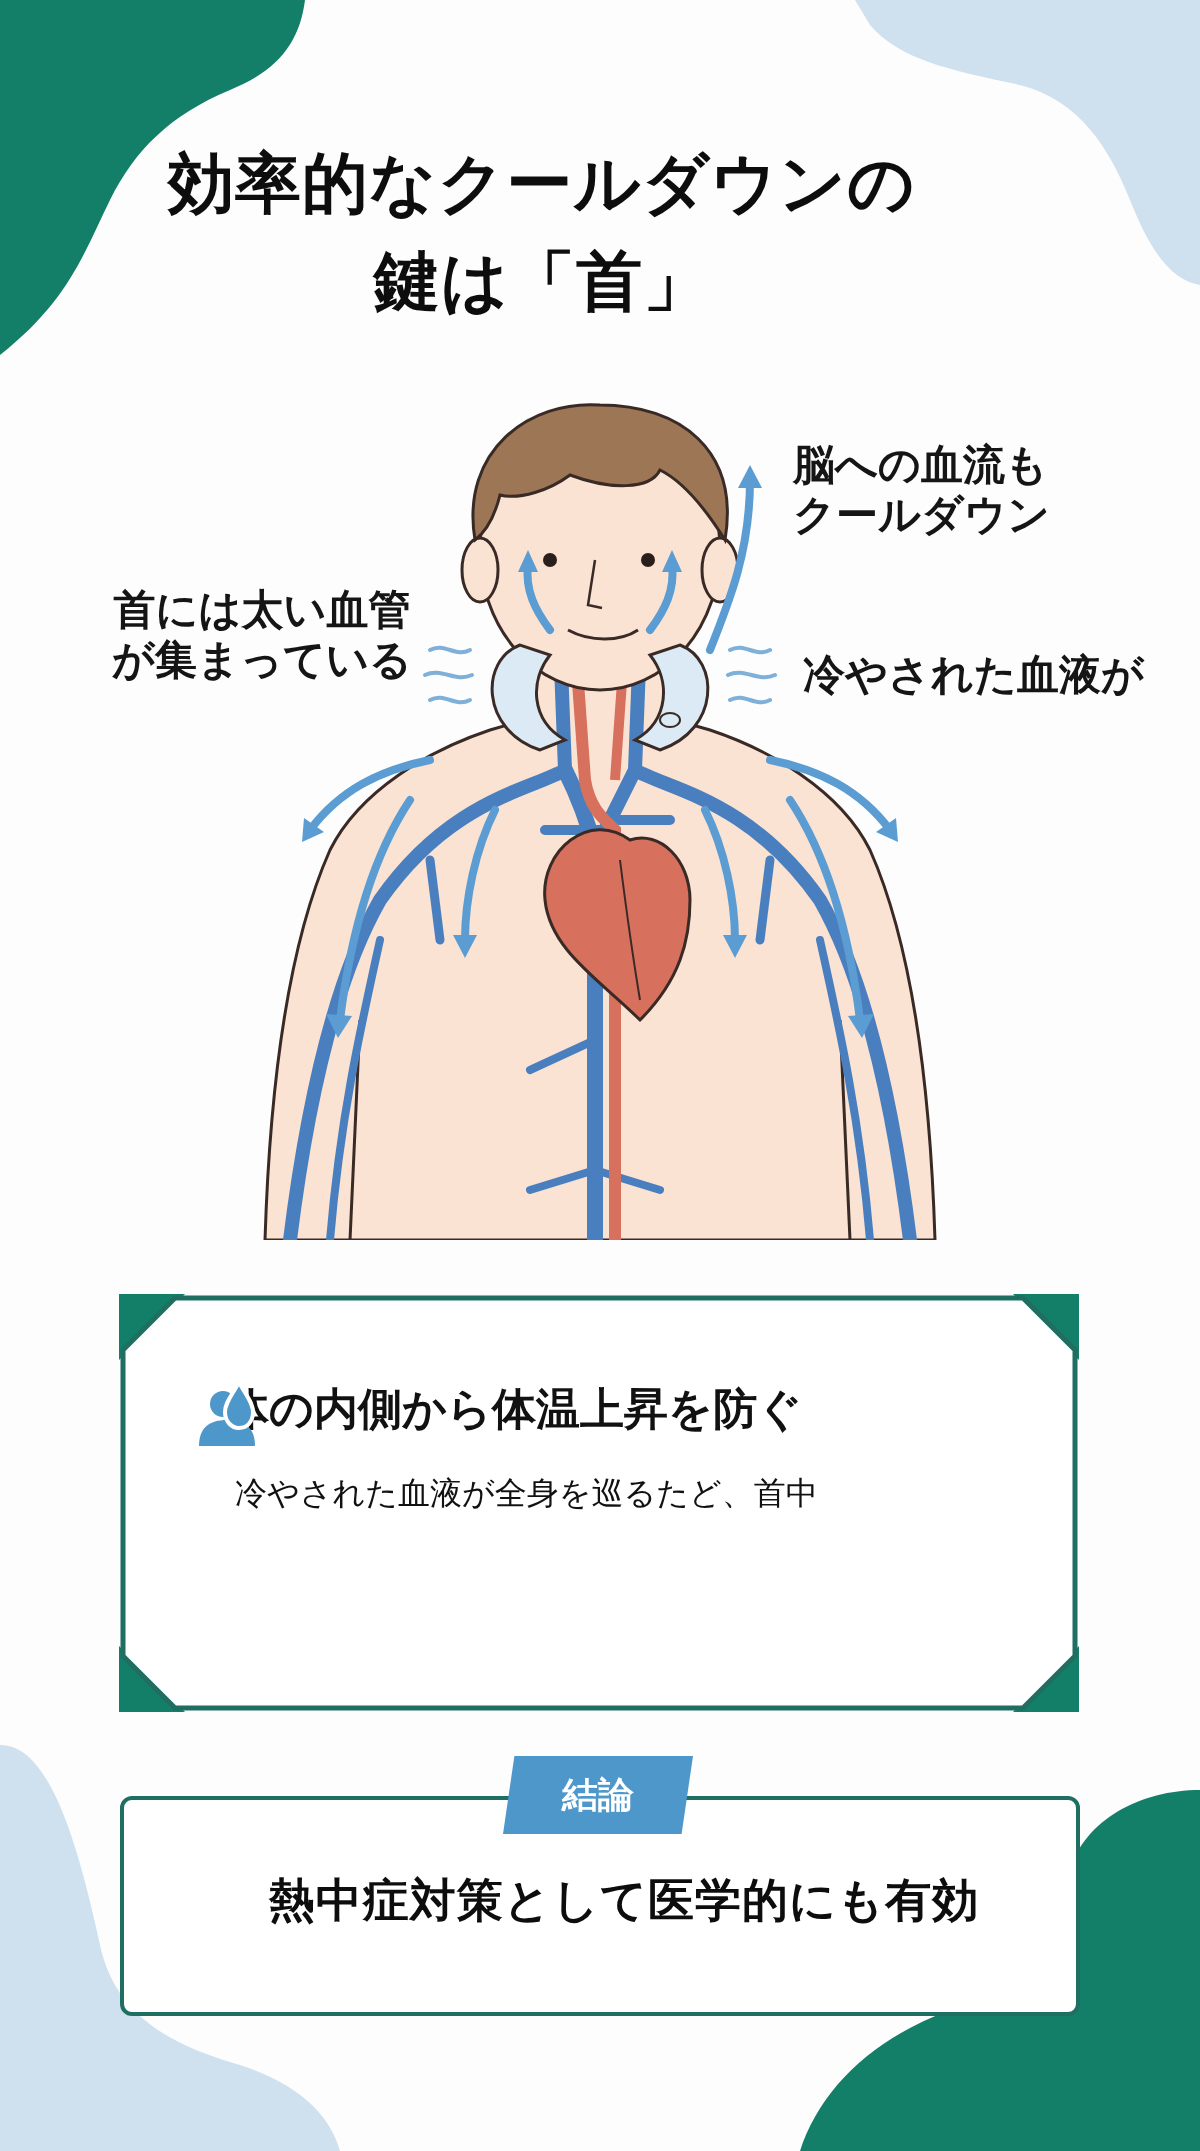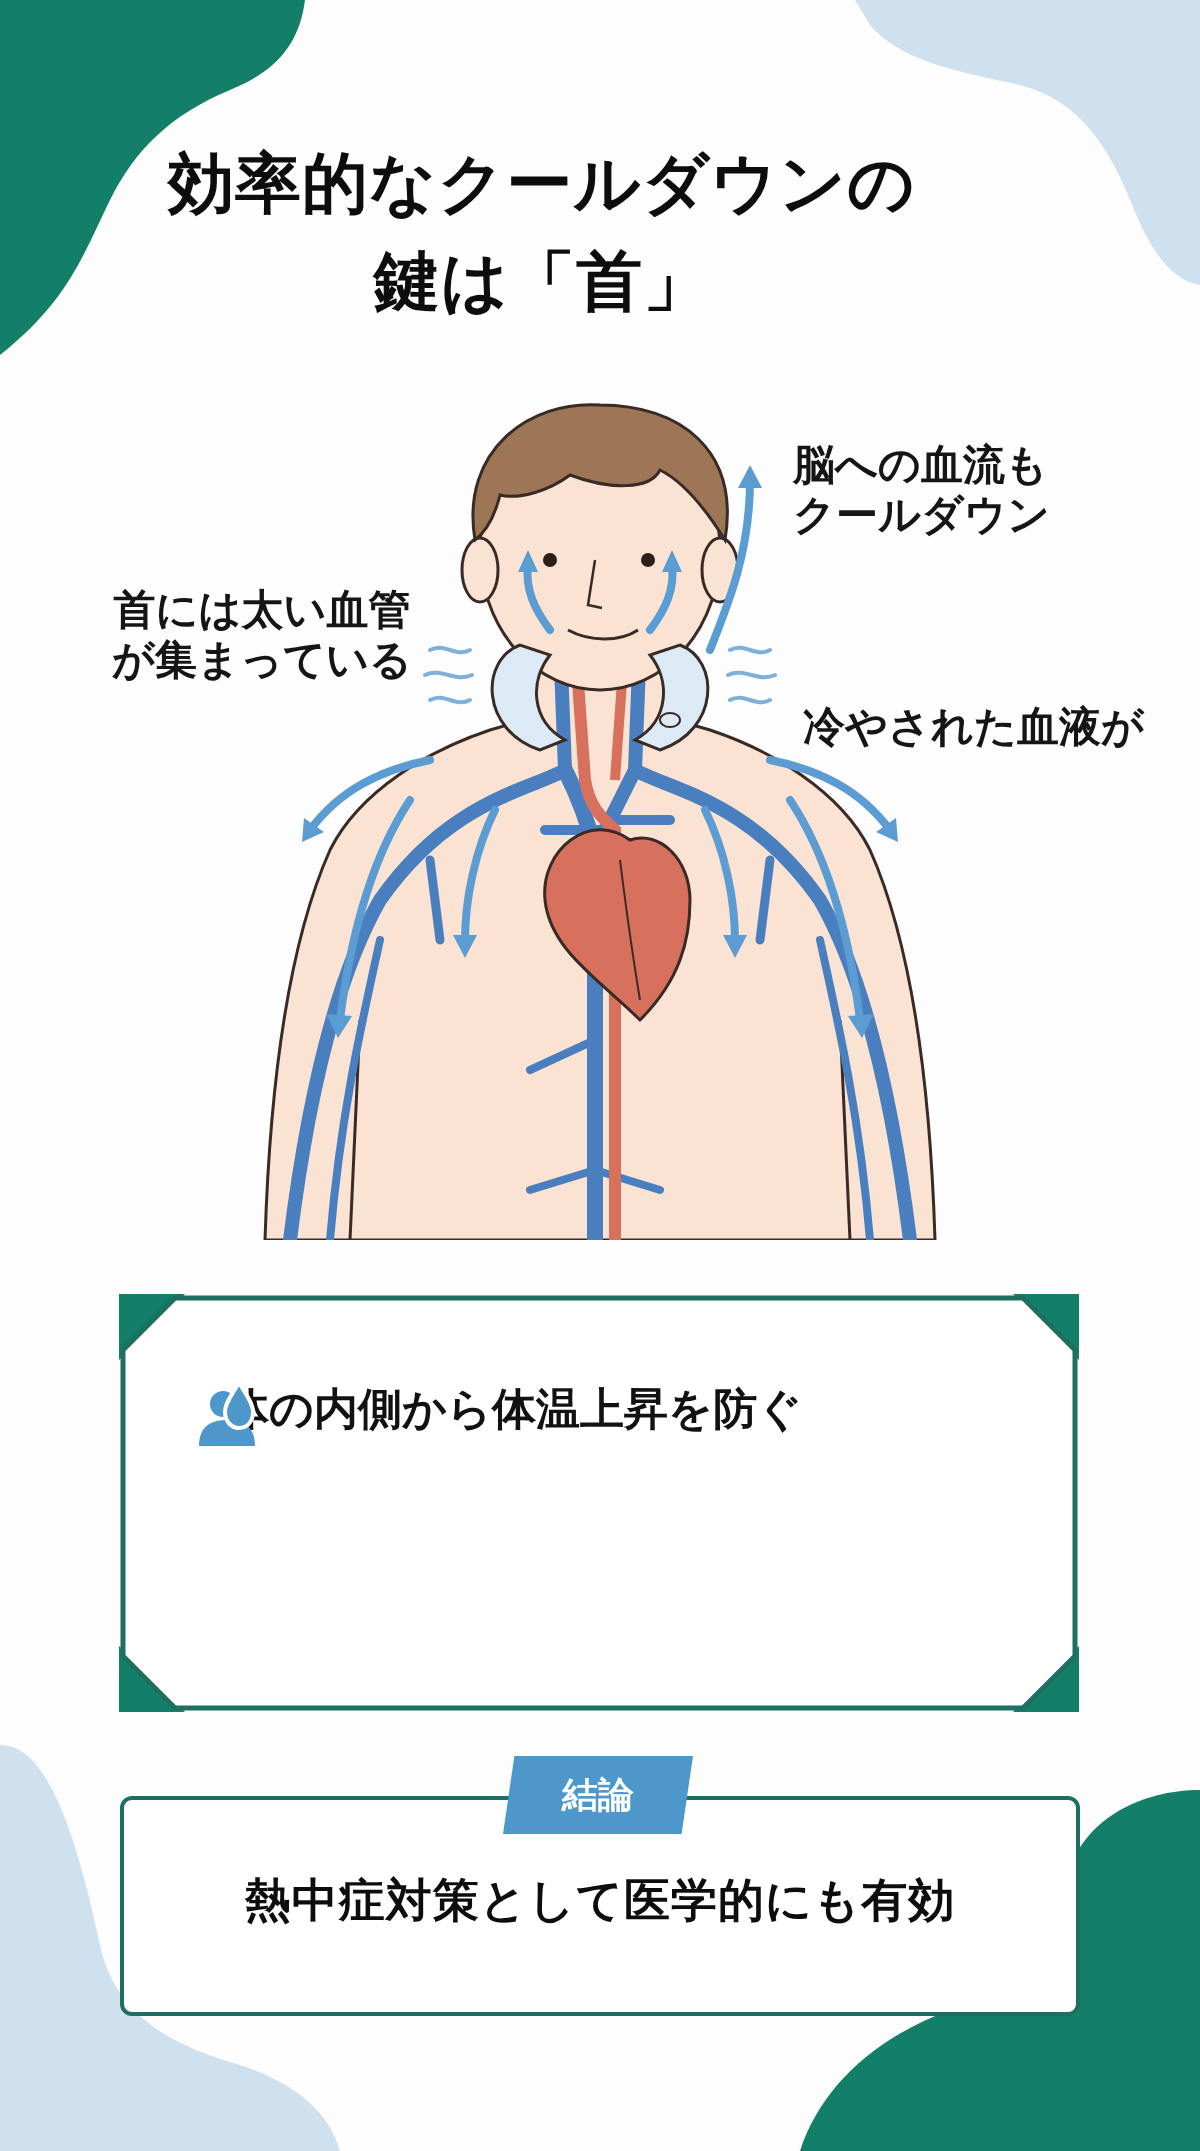--- a/index.html
+++ b/index.html
@@ -37,21 +37,21 @@
       border: 4px solid #1e6e62; border-radius: 12px; background: #fff; box-sizing: border-box;
     }
     .badge {
       position: absolute; left: 503px; top: 1756px; width: 190px; height: 78px;
       background: #4d97cb; clip-path: polygon(6% 0, 100% 0, 94% 100%, 0 100%);
       display: flex; align-items: center; justify-content: center; font-family: Liberation Mono, monospace;
     }
     .badge span { color: #fff; font-weight: bold; font-size: 36px; }
     .box2-text {
       position: absolute; left: 0; top: 70px; width: 100%; text-align: center;
-      font-size: 46px; font-weight: bold; color: #0d0d0d; letter-spacing: 1px;
+      font-size: 46px; font-weight: bold; color: #0d0d0d; letter-spacing: 1px; padding-left: 24px;
     }
   </style>
 </head>
 <body>
 
 <svg class="blob" style="left:0;top:0" width="320" height="360" viewBox="0 0 320 360">
   <path d="M0 0 H305 C300 40 280 70 230 90 C170 115 135 150 110 200 C85 250 70 300 0 355 Z" fill="#137f68"></path>
 </svg>
 <svg class="blob" style="left:840px;top:0" width="360" height="290" viewBox="0 0 360 290">
   <path d="M15 0 H360 V285 C330 280 310 250 290 200 C270 150 240 100 180 85 C110 70 60 60 30 25 Z" fill="#cfe0ee"></path>
@@ -69,21 +69,21 @@
 </div>
 
 <div class="callout" style="left:112px;top:585px;text-align:center;">
   <span>首には太い血管</span>
   <span>が集まっている</span>
 </div>
 <div class="callout" style="left:793px;top:440px;">
   <span>脳への血流も</span>
   <span>クールダウン</span>
 </div>
-<div class="callout" style="left:803px;top:702px;">
+<div class="callout" style="left:803px;top:650px;">
   <span>冷やされた血液が</span>
 </div>
 
 <svg class="illus" width="740" height="860" viewBox="0 0 740 860">
   <g>
     <path d="M35 860 C40 700 60 560 100 470 C130 410 200 370 260 350 L330 330 L410 330 L480 350 C540 370 610 410 640 470 C680 560 700 700 705 860 Z" fill="#fbe3d4" stroke="#3a2a26" stroke-width="3"></path>
     <path d="M120 860 L130 640" stroke="#3a2a26" stroke-width="3" fill="none"></path>
     <path d="M620 860 L610 640" stroke="#3a2a26" stroke-width="3" fill="none"></path>
   </g>
   <g>
@@ -163,20 +163,21 @@
   </svg>
   <div class="box1-heading">
     <svg width="66" height="66" viewBox="0 0 66 66">
       <circle cx="26" cy="24" r="13" fill="#4d97cb"></circle>
       <path d="M2 66 C2 48 12 40 30 40 C48 40 58 48 58 66 Z" fill="#4d97cb"></path>
       <path d="M42 2 C36 14 28 22 28 32 C28 42 35 48 42 48 C50 48 56 42 56 32 C56 22 48 14 42 2 Z" fill="#4d97cb" stroke="#fff" stroke-width="4"></path>
     </svg>
     <span class="h">体の内側から体温上昇を防ぐ</span>
   </div>
   <div class="box1-body">
+    <span>冷やされた血液が全身を巡るたど、首中</span>
   </div>
 </div>
 
 <div class="box2">
   <div class="box2-text">熱中症対策として医学的にも有効</div>
 </div>
 <div class="badge">
   <span>結論</span>
 </div>
 

